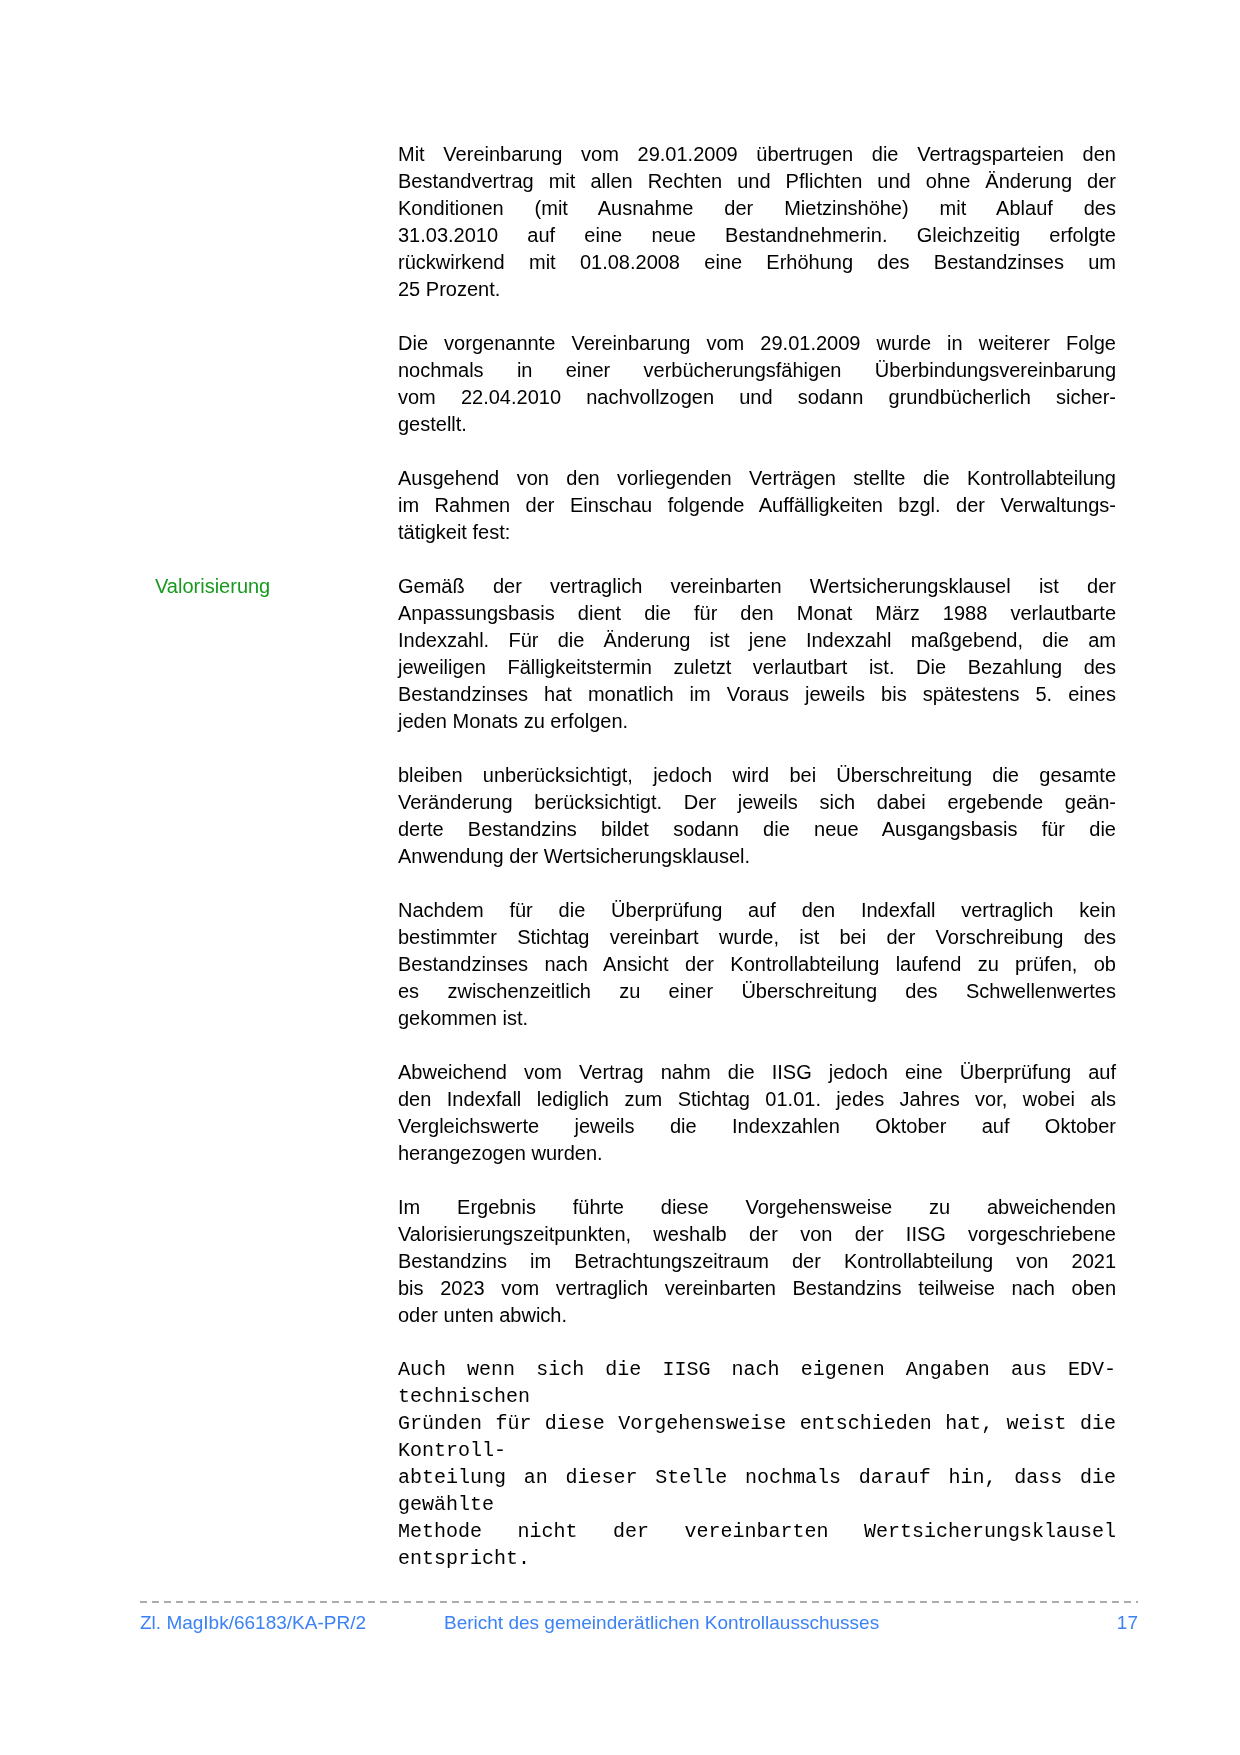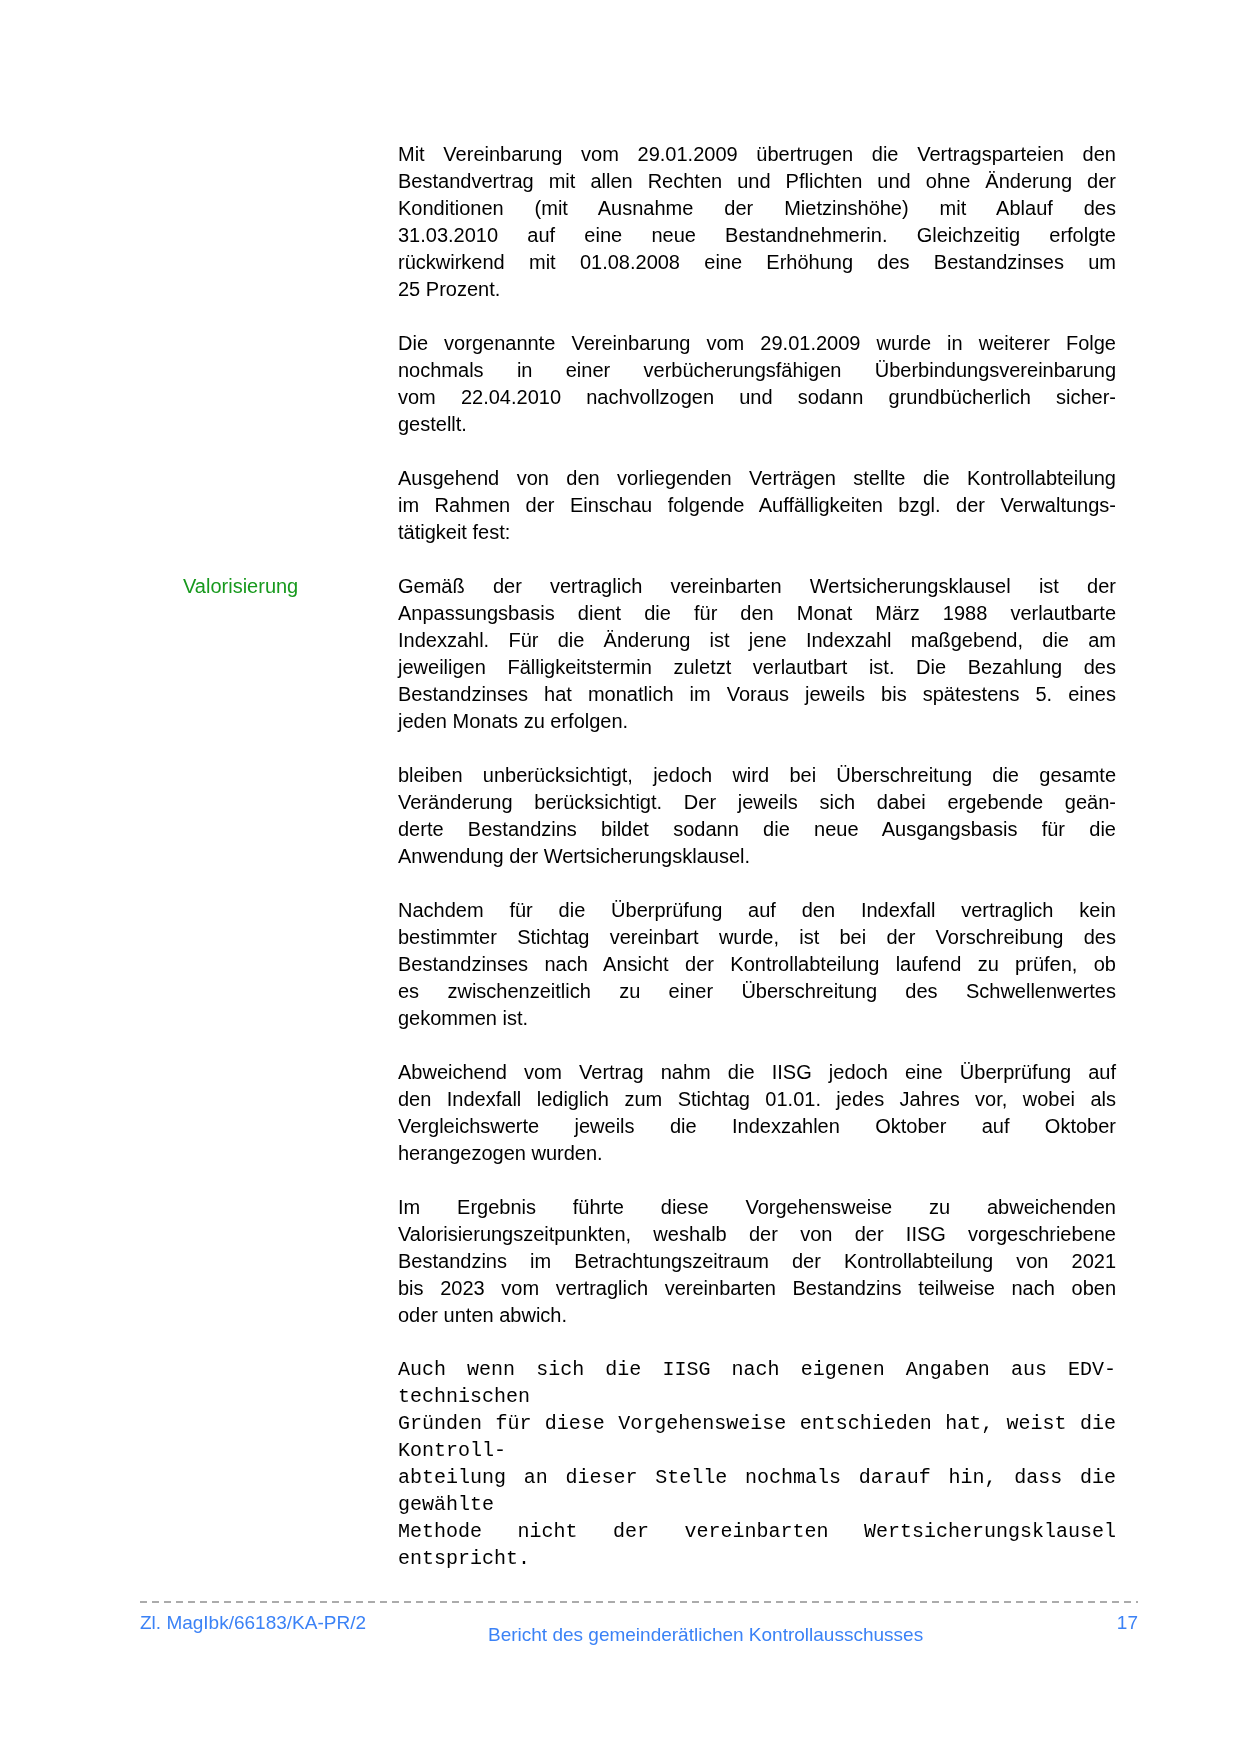--- a/index.html
+++ b/index.html
@@ -45,21 +45,21 @@
   .footer-row {
     position: absolute;
     left: 140px;
     top: 1610px;
     width: 998px;
     height: 26px;
     font-size: 19px;
     line-height: 26px;
   }
   .footer-ref   { position: absolute; left: 0; top: 0; }
-  .footer-title { position: absolute; left: 304px; top: 12px; margin-left: 44px; }
+  .footer-title { position: absolute; left: 304px; top: 0; }
   .footer-page  { position: absolute; right: 0; top: 0; text-align: center; }
 </style>
 </head>
 <body>
 
 <div class="page" style="background: rgb(255, 255, 255);">
 
   <div class="body-col" style="color: rgb(0, 0, 0);">
       <div class="para">
         <div class="line">Mit Vereinbarung vom 29.01.2009 übertrugen die Vertragsparteien den</div>
@@ -74,21 +74,21 @@
         <div class="line">nochmals in einer verbücherungsfähigen Überbindungsvereinbarung</div>
         <div class="line">vom 22.04.2010 nachvollzogen und sodann grundbücherlich sicher-</div>
         <div class="line last">gestellt.</div>
       </div>
       <div class="para">
         <div class="line">Ausgehend von den vorliegenden Verträgen stellte die Kontrollabteilung</div>
         <div class="line">im Rahmen der Einschau folgende Auffälligkeiten bzgl. der Verwaltungs-</div>
         <div class="line last">tätigkeit fest:</div>
       </div>
       <div class="para">
-        <div class="margin-label" style="color: rgb(23, 153, 29); margin-left: 28px;">Valorisierung</div>
+        <div class="margin-label" style="color: rgb(23, 153, 29);">Valorisierung</div>
         <div class="line">Gemäß der vertraglich vereinbarten Wertsicherungsklausel ist der</div>
         <div class="line">Anpassungsbasis dient die für den Monat März 1988 verlautbarte</div>
         <div class="line">Indexzahl. Für die Änderung ist jene Indexzahl maßgebend, die am</div>
         <div class="line">jeweiligen Fälligkeitstermin zuletzt verlautbart ist. Die Bezahlung des</div>
         <div class="line">Bestandzinses hat monatlich im Voraus jeweils bis spätestens 5. eines</div>
         <div class="line last">jeden Monats zu erfolgen.</div>
       </div>
       <div class="para">
         <div class="line">bleiben unberücksichtigt, jedoch wird bei Überschreitung die gesamte</div>
         <div class="line">Veränderung berücksichtigt. Der jeweils sich dabei ergebende geän-</div>

